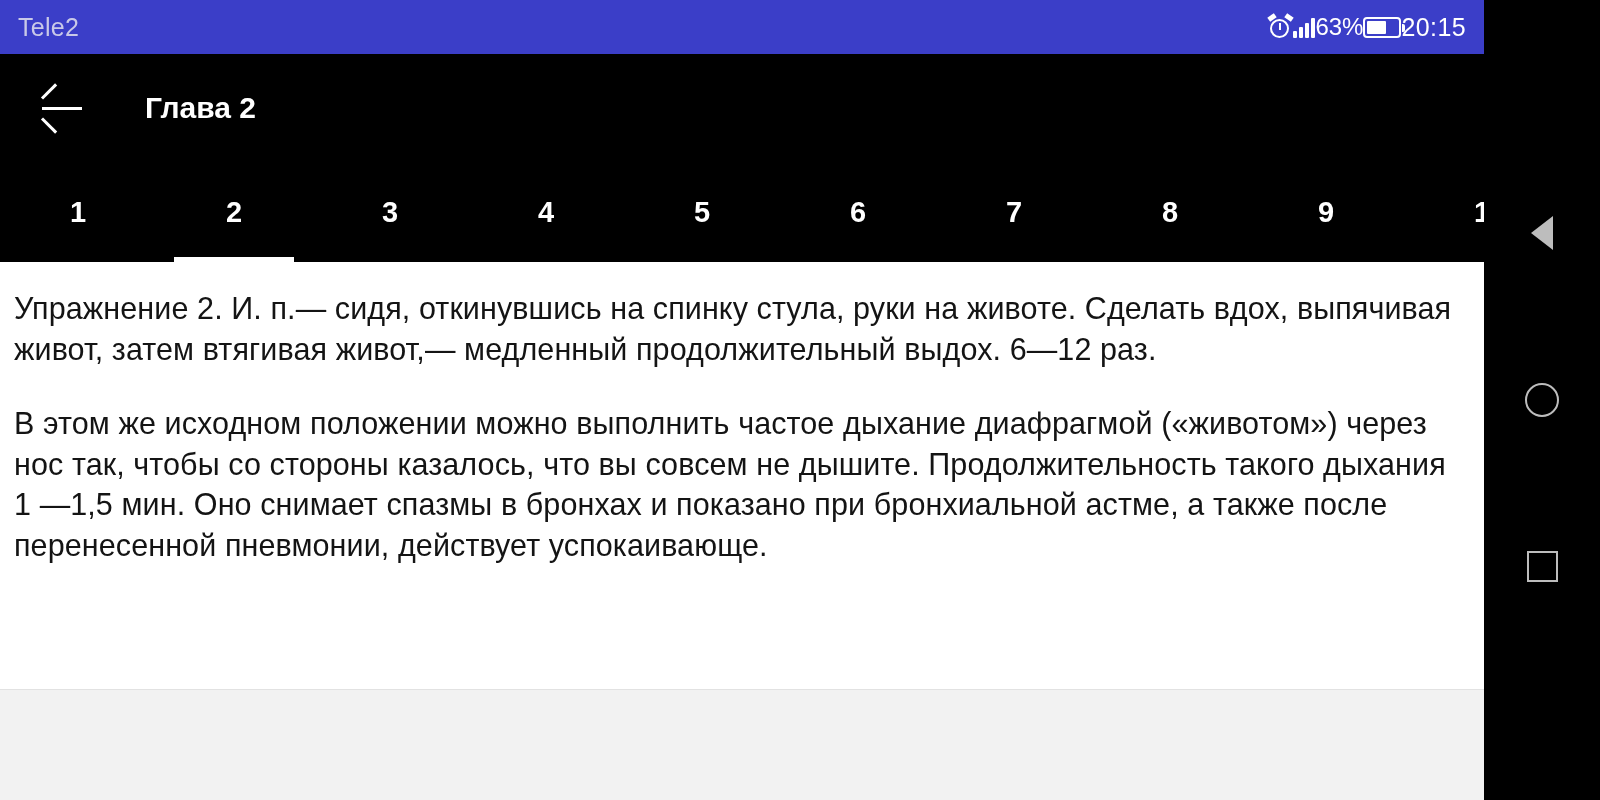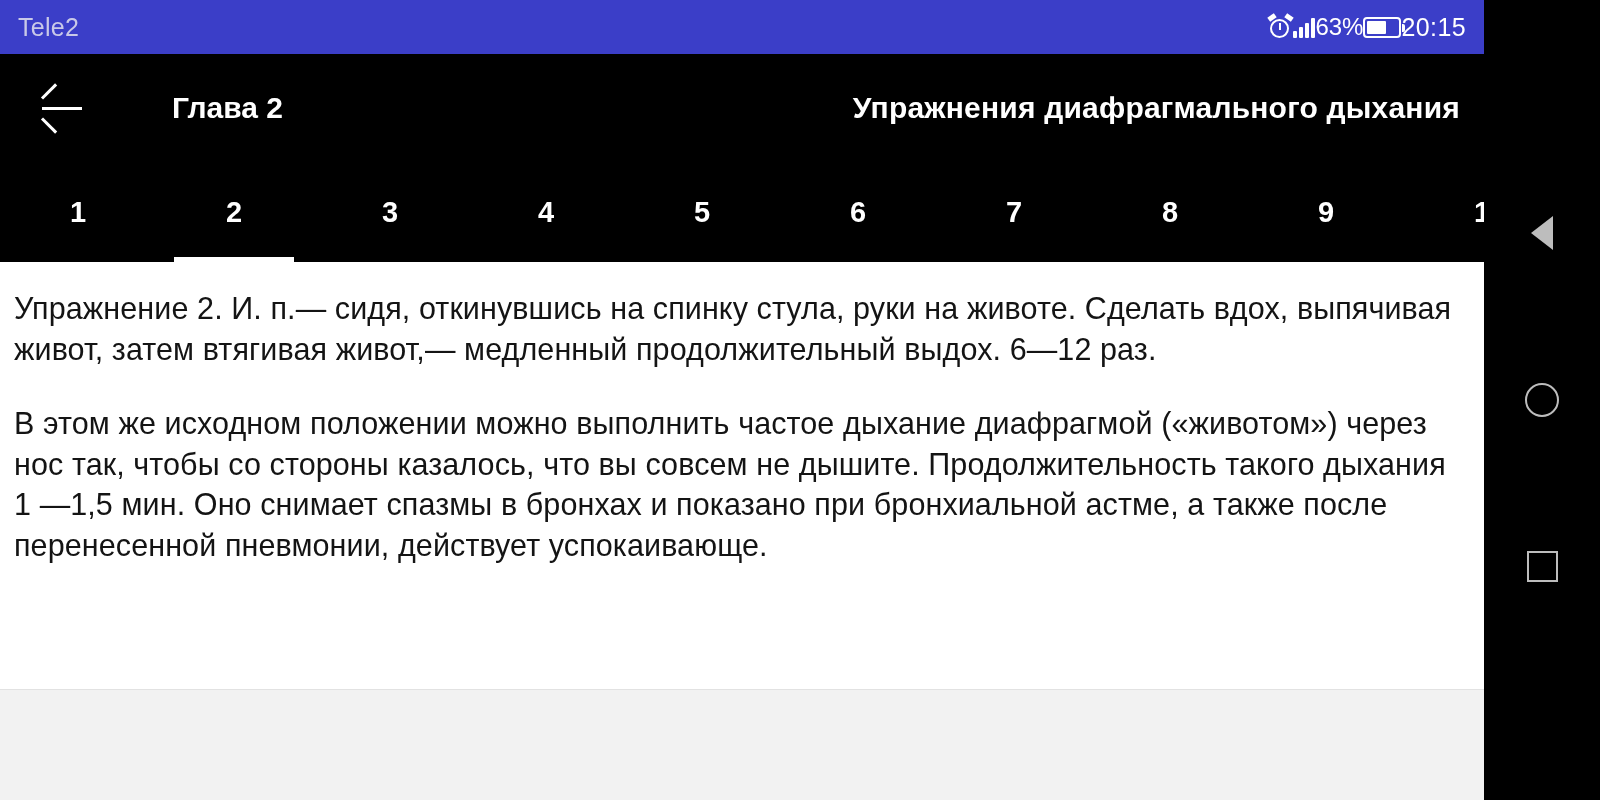--- a/index.html
+++ b/index.html
@@ -137,21 +137,20 @@
 
   
   .app-bar {
     height: 108px;
     background: #000000;
     display: flex;
     align-items: center;
     padding: 0 24px 0 34px;
     flex: none;
     box-sizing: border-box;
-    gap: 27px;
   }
   .back-arrow {
     width: 56px;
     height: 56px;
     position: relative;
     flex: none;
     cursor: pointer;
   }
   .back-arrow .shaft {
     position: absolute;
@@ -316,21 +315,20 @@
       </div>
     </div>
 
     <div class="app-bar">
       <span class="back-arrow">
         <span class="shaft"></span>
         <span class="head-a"></span>
         <span class="head-b"></span>
       </span>
       <span class="chapter-title">Глава 2</span>
-      <span class="book-title">Упражнения диафрагмального дыхания</span>
     </div>
 
     <div class="tab-strip">
       <div class="tab">
           <span>1</span>
         </div>
       <div class="tab active">
           <span>2</span>
         </div>
       <div class="tab">

